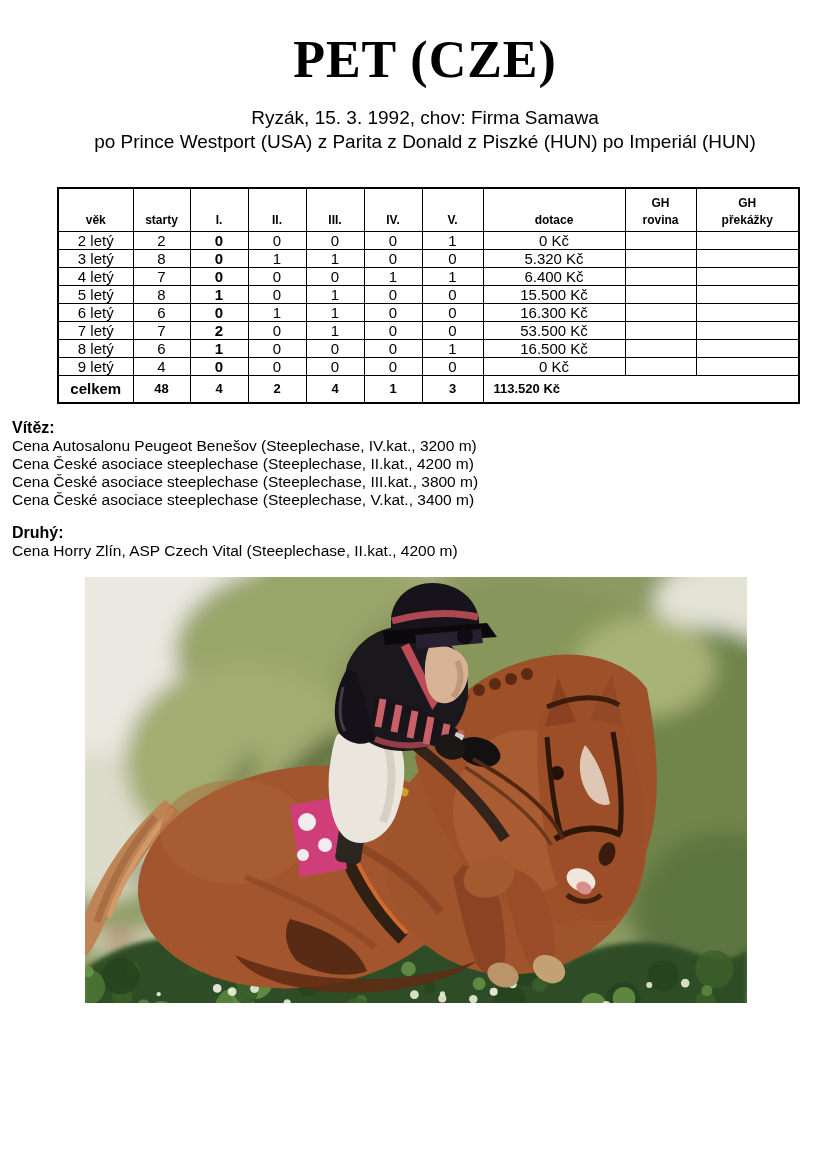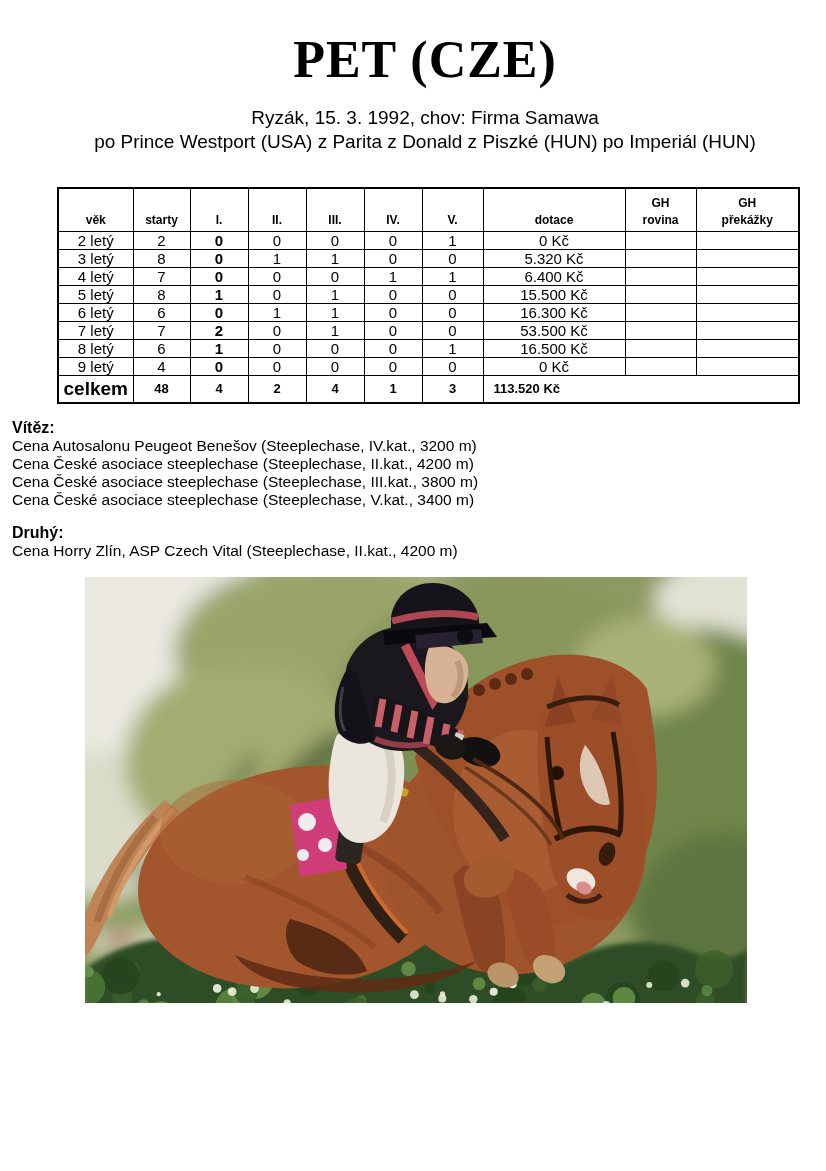--- a/index.html
+++ b/index.html
@@ -9,21 +9,21 @@
          font-size:52px;text-align:center;margin:30px 0 0 0;letter-spacing:1px;}
   .subtitle{text-align:center;font-size:19px;line-height:24px;margin-top:17px;}
   table.stats{border-collapse:collapse;margin:33px 0 0 45px;table-layout:fixed;width:741px;
               border:2px solid #000;}
   table.stats th,table.stats td{border:1px solid #000;padding:0;text-align:center;overflow:hidden;}
   table.stats th{font-size:12px;font-weight:bold;vertical-align:bottom;height:40px;padding-bottom:2px;line-height:17px;}
   table.stats td{font-size:15px;height:17px;line-height:17px;}
   td.bold{font-weight:bold;}
   td.dotace{text-align:right;padding-right:26px;}
   tr.total td{font-weight:bold;font-size:13px;height:26px;line-height:26px;}
-  tr.total td.lbl{font-size:19px;}
+  tr.total td.lbl{font-size:15px;}
   tr.total td.dotace-total{text-align:left;padding-left:10px;}
   .section{text-align:left;font-size:15.5px;line-height:18px;}
   .section .heading{font-weight:bold;font-size:16px;margin-top:15px;}
   .photo{width:662px;height:536px;margin:17px 0 0 73px;line-height:0;}
   .caption{font-size:17px;margin-top:7px;}
 </style>
 </head>
 <body>
 
 <div class="page">

